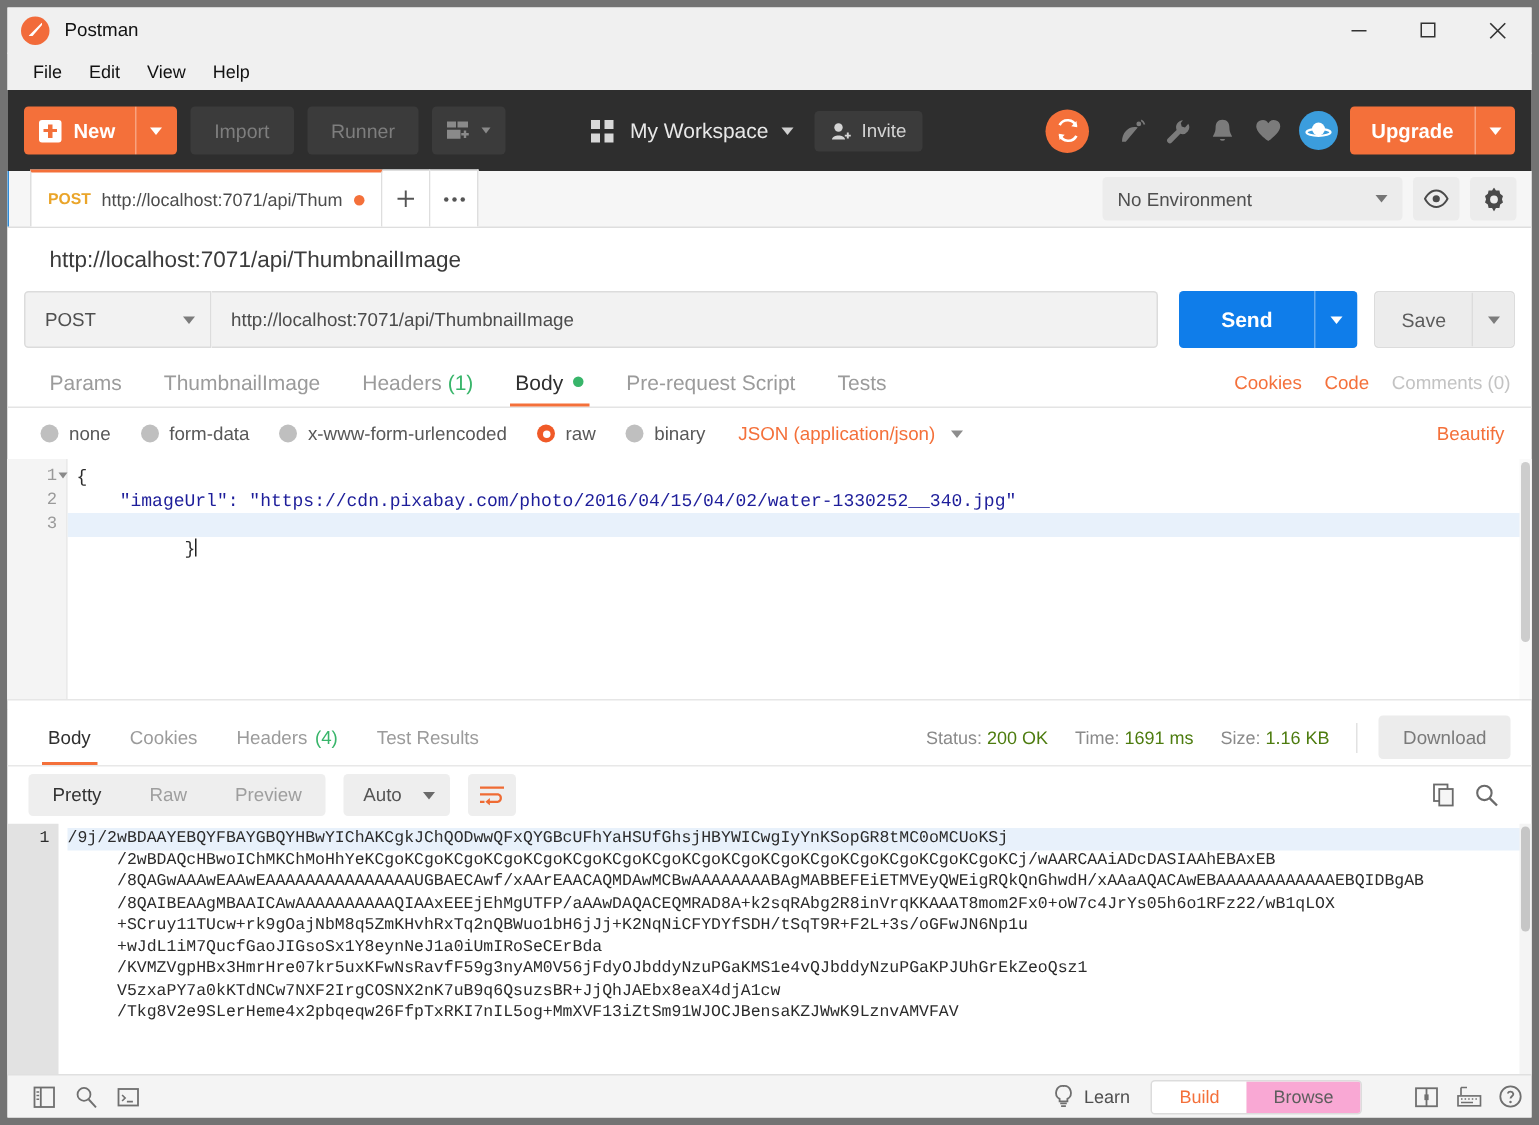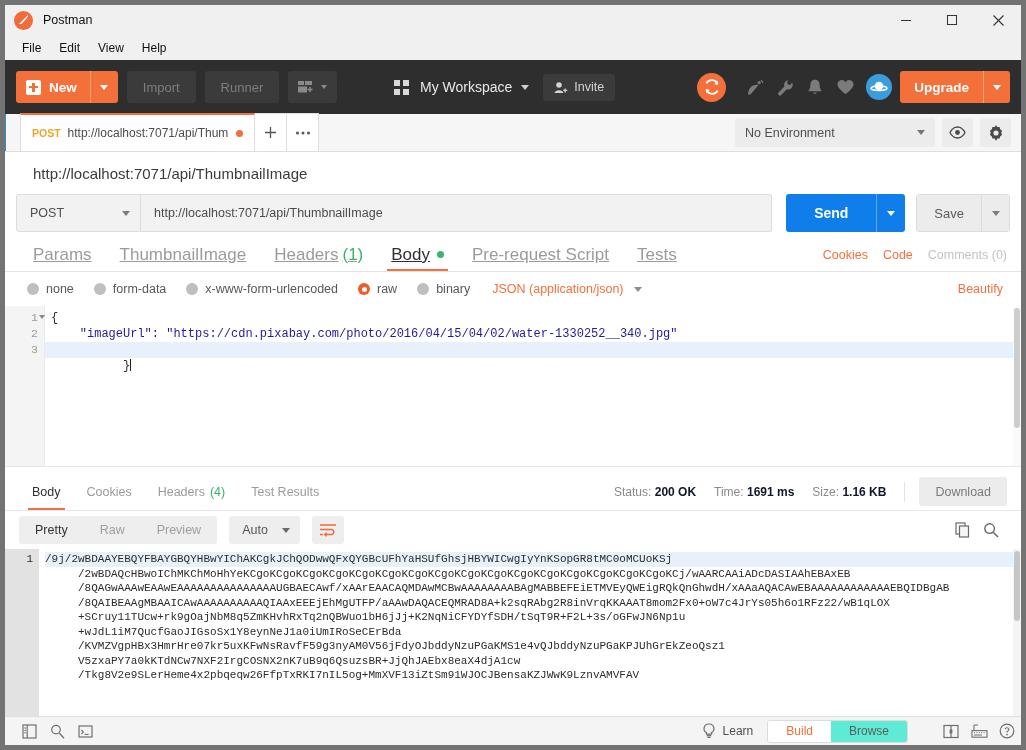--- a/index.html
+++ b/index.html
@@ -366,25 +366,24 @@
   .req-tabs-row {
     display: flex; align-items: stretch;
     border-bottom: 1px solid #e4e4e4;
     padding: 0 14px 0 14px;
     height: 34px;
     position: relative;
   }
   .rtab {
     display: flex; align-items: center;
     padding: 0 14px;
-    font-size: 17px;
+    font-size: 14px;
     color: #9b9b9b;
     position: relative;
     height: 33px;
-    text-decoration: underline;
   }
   .rtab.active { color: #2f2f2f; }
   .rtab.active::after {
     content: "";
     position: absolute;
     left: 10px; right: 10px; bottom: 0;
     height: 2px; background: #f4703a;
   }
   .hdr-count { color: #38b56a; margin-left: 4px; }
   .body-dot {
@@ -520,21 +519,21 @@
     content: "";
     position: absolute;
     left: 9px; right: 9px; bottom: 0;
     height: 2px; background: #f4703a;
   }
   .resp-meta {
     position: absolute; right: 14px;
     display: flex; align-items: center;
   }
   .meta-item { font-size: 12px; color: #8a8a8a; margin-right: 18px; }
-  .meta-item b { color: #0f172a; font-weight: bold; }
+  .meta-item b { color: #4d7c0f; font-weight: normal; }
   .meta-div {
     width: 1px; height: 20px; background: #e2e2e2; margin-right: 14px;
   }
   .download-btn {
     background: #ececec;
     border-radius: 3px;
     color: #7a7a7a;
     font-size: 12.5px;
     padding: 0 16px;
     height: 29px;
@@ -667,21 +666,21 @@
     border: 1px solid #dcdcdc;
     border-radius: 3px;
     overflow: hidden;
     height: 23px;
     margin-right: 29px;
   }
   .bb {
     font-size: 12px;
     padding: 0 18px;
     display: flex; align-items: center;
-    background: #5eead4;
+    background: #f9a8d4;
     color: #5d5d5d;
   }
   .bb.active { background: #fff; color: #f4703a; }
 </style>
 </head>
 <body>
 
 <div id="app">
 
   <div class="titlebar">

